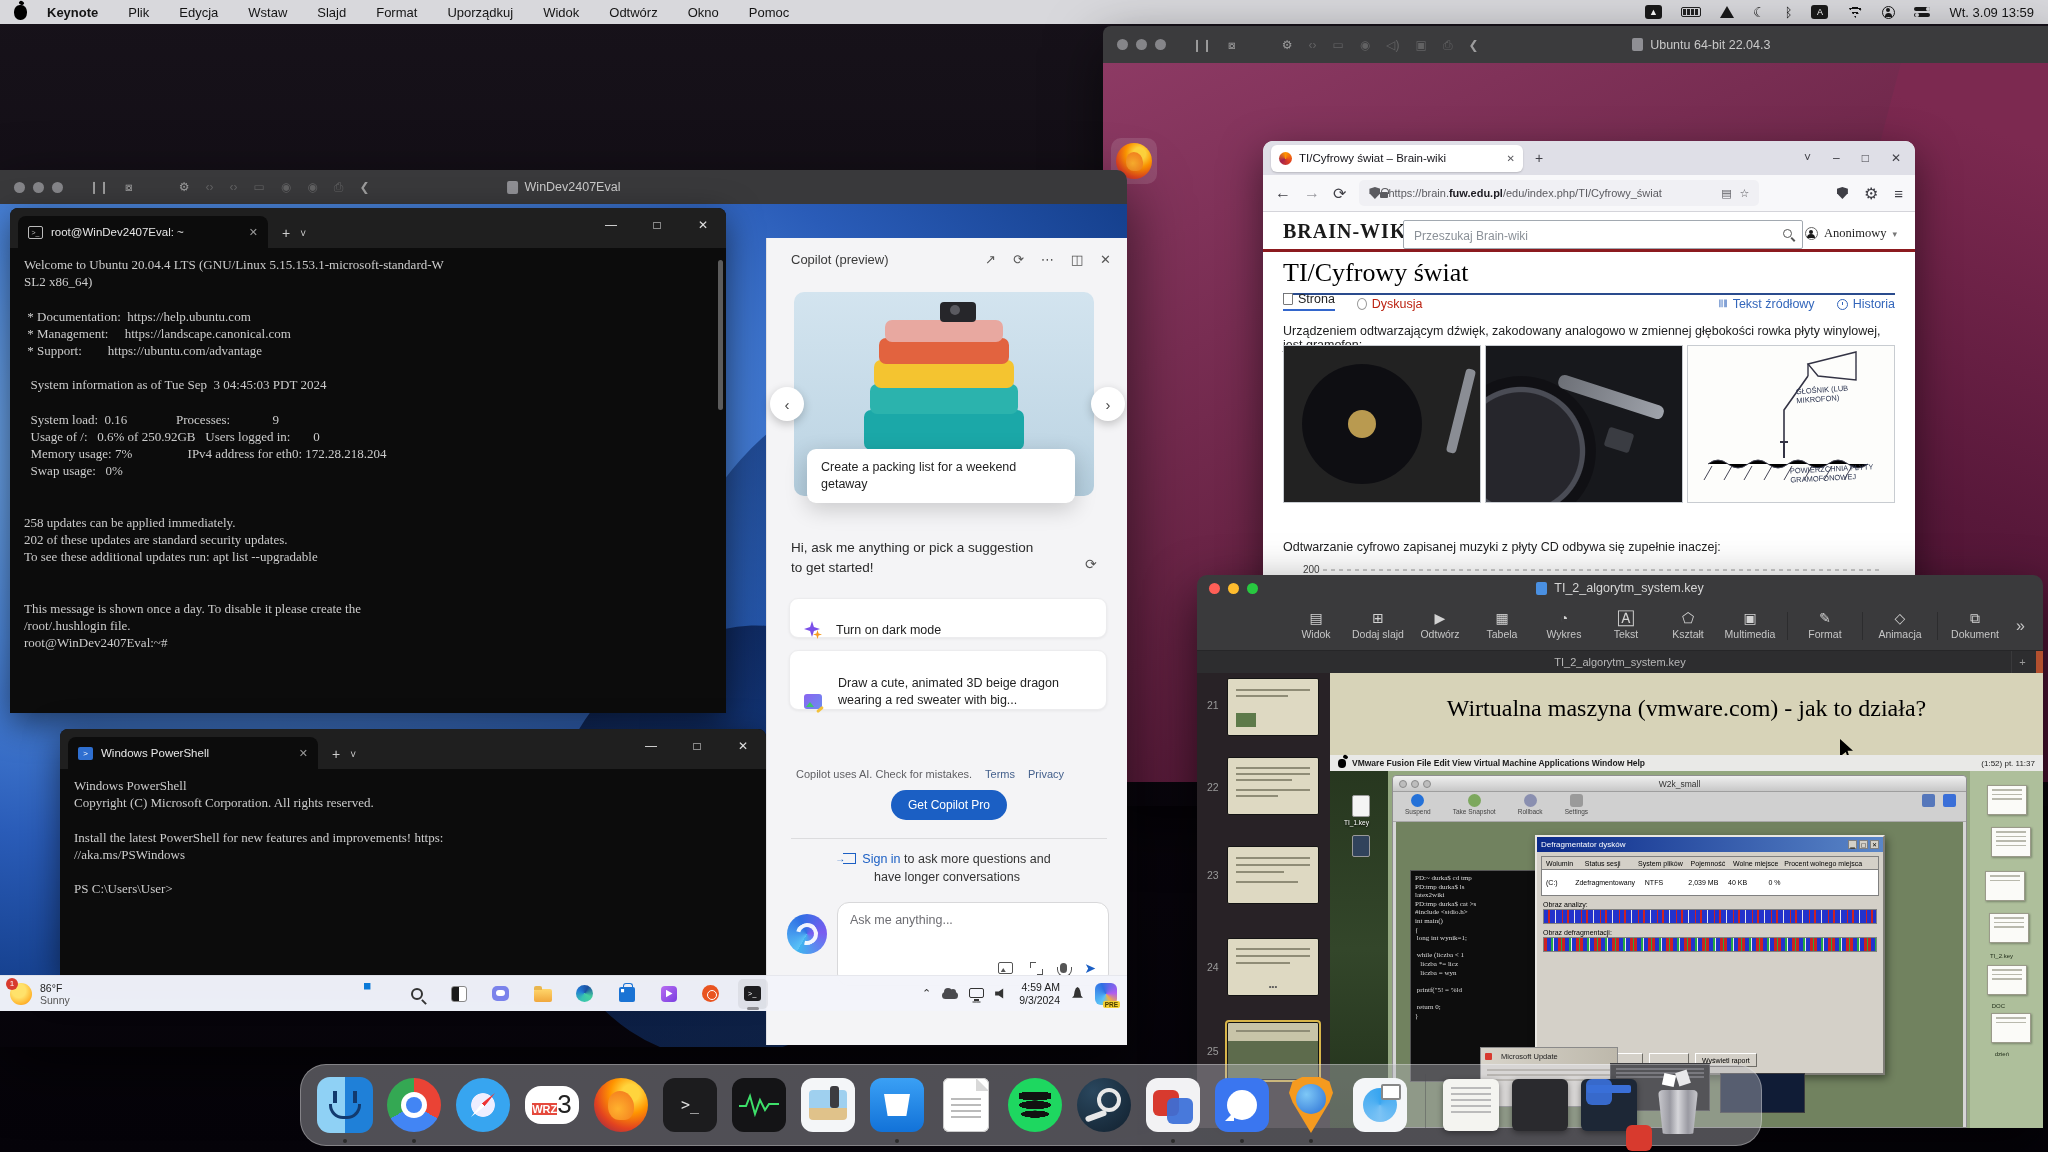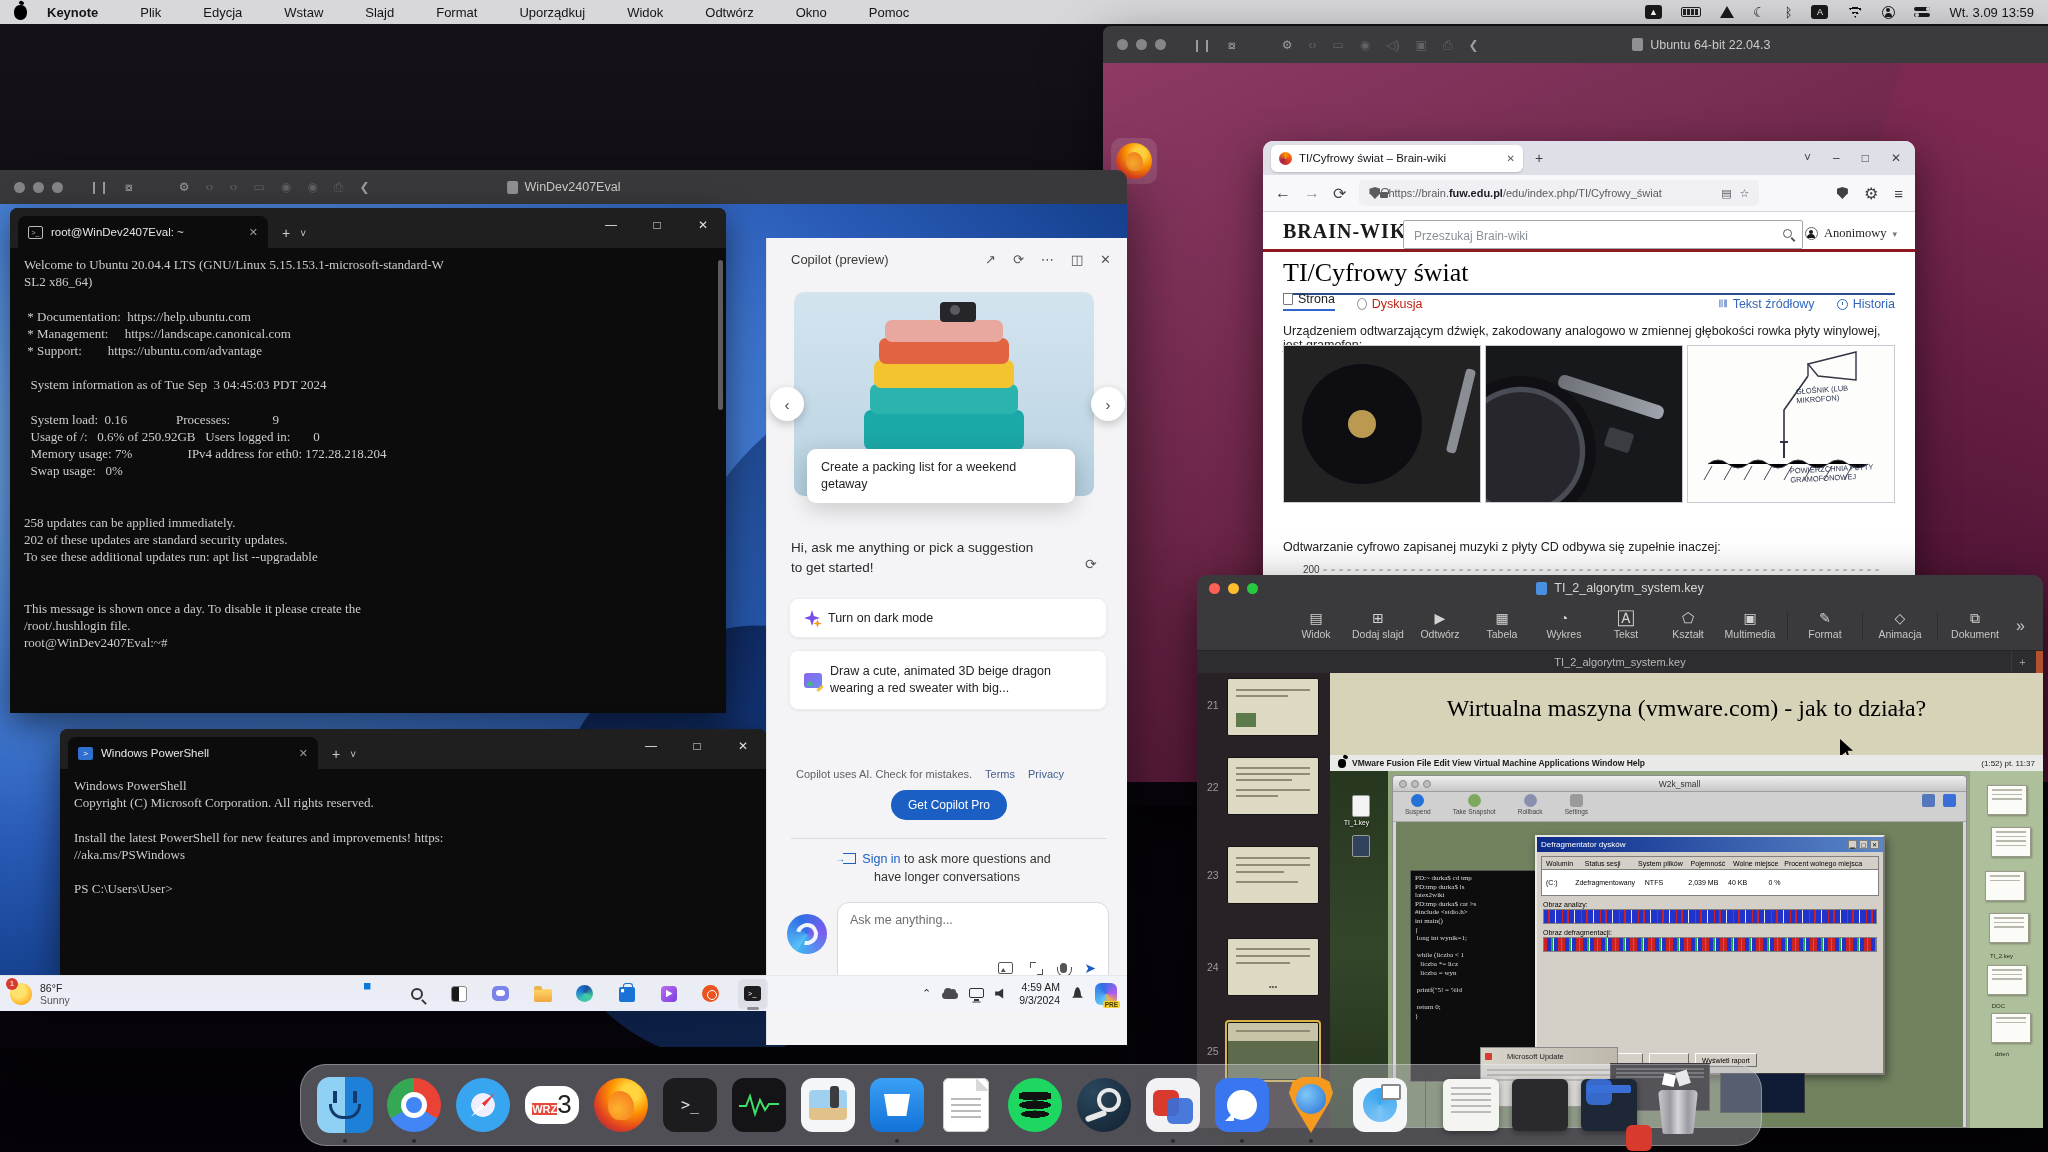--- a/index.html
+++ b/index.html
@@ -8,21 +8,21 @@
   background:linear-gradient(180deg,#17121a 0%,#0b070e 55%,#050309 100%)}
 .abs{position:absolute}
 .row{display:flex;align-items:center}
 .col{display:flex;flex-direction:column}
 .serif{font-family:"Liberation Serif","DejaVu Serif",serif}
 pre{font-family:Liberation Serif, serif}
 
 
 #menubar{left:0;top:0;width:2048px;height:24px;background:#d8d8dc;z-index:60;
   display:flex;align-items:center;font-size:13px;color:#141414;padding:0 14px}
-#menubar .menus{display:flex;gap:42px;align-items:center;margin-left:20px}
+#menubar .menus{display:flex;gap:30px;align-items:center;margin-left:20px}
 .apple{width:13px;height:15px;background:#000;border-radius:45% 45% 48% 48%;position:relative}
 .apple:before{content:"";position:absolute;width:5px;height:4px;background:#000;border-radius:60% 40% 60% 40%;top:-4px;left:5px;transform:rotate(35deg)}
 #menubar .stat{display:flex;gap:19px;align-items:center;margin-left:auto}
 .msq{width:17px;height:14px;background:#1a1a1a;border-radius:3px;color:#fff;font-size:9px;display:flex;align-items:center;justify-content:center}
 .batt{width:20px;height:10px;border:1.5px solid #222;border-radius:2px;display:flex;gap:1px;padding:1px}
 .batt i{width:3px;background:#222}
 .wifi{width:16px;height:12px;background:repeating-radial-gradient(circle at 50% 100%,#111 0 1.8px,transparent 1.8px 4.6px);clip-path:polygon(50% 100%,0 0,100% 0)}
 .tri{width:0;height:0;border-left:7px solid transparent;border-right:7px solid transparent;border-bottom:12px solid #1a1a1a}
 .person{width:13px;height:13px;border:1.5px solid #1a1a1a;border-radius:50%;position:relative}
 .person:before{content:"";position:absolute;left:3px;top:1.5px;width:4px;height:4px;border-radius:50%;background:#1a1a1a}
@@ -105,21 +105,21 @@
 
 
 #copilot{position:absolute;left:766px;top:34px;width:361px;height:807px;background:#f4f4f6;border-left:1px solid rgba(0,0,0,.08);font-size:12.5px;color:#2b2b2b}
 #cphead{display:flex;align-items:center;padding:14px 16px 0 24px;font-size:13px;color:#3a3a3a}
 #cphead .hic{display:flex;gap:17px;margin-left:auto;color:#555;font-size:13px}
 #cpcard{position:absolute;left:27px;top:54px;width:300px;height:204px;border-radius:10px;overflow:hidden;background:linear-gradient(180deg,#d3e4ef 0%,#c2d8e6 70%,#b3cddd 100%)}
 .cl{position:absolute;left:50%;border-radius:7px}
 #cptip{position:absolute;left:40px;top:211px;width:268px;min-height:52px;background:#fff;border-radius:9px;box-shadow:0 6px 22px rgba(0,0,0,.18);padding:10px 14px;font-size:12.5px;color:#1f1f1f;line-height:17px}
 .caro{position:absolute;width:34px;height:34px;border-radius:50%;background:#fff;box-shadow:0 3px 10px rgba(0,0,0,.22);display:flex;align-items:center;justify-content:center;color:#444;font-size:15px}
 #cpgreet{position:absolute;left:24px;top:300px;font-size:13.5px;line-height:20px;color:#2b2b2b}
-.cpsug{position:absolute;left:22px;width:318px;background:#fff;border-radius:9px;border:1px solid #ececee;box-shadow:0 1px 3px rgba(0,0,0,.06);display:flex;align-items:center;gap:8px;padding:0 14px;font-size:12.5px;color:#222}
+.cpsug{position:absolute;left:22px;width:318px;background:#fff;border-radius:9px;border:1px solid #ececee;box-shadow:0 1px 3px rgba(0,0,0,.06);display:flex;align-items:flex-end;gap:16px;padding:0 14px;font-size:12.5px;color:#222}
 .spark{width:16px;height:16px;position:relative}
 .spark:before{content:"";position:absolute;inset:0;background:#7a4fe8;clip-path:polygon(50% 0,62% 38%,100% 50%,62% 62%,50% 100%,38% 62%,0 50%,38% 38%)}
 .spark:after{content:"";position:absolute;right:-2px;bottom:-2px;width:9px;height:9px;background:#f59a1f;clip-path:polygon(50% 0,62% 38%,100% 50%,62% 62%,50% 100%,38% 62%,0 50%,38% 38%)}
 .drawic{width:18px;height:15px;border-radius:3px;background:linear-gradient(135deg,#8a63f0 0%,#6b8df0 100%);position:relative}
 .drawic:before{content:"";position:absolute;left:2px;bottom:2px;width:8px;height:5px;background:#3ec46d;clip-path:polygon(0 100%,50% 0,100% 100%)}
 .drawic:after{content:"";position:absolute;right:-2px;bottom:-2px;width:8px;height:3px;background:#f3c13a;transform:rotate(-40deg);border-radius:2px}
 #cpdisc{position:absolute;left:29px;top:530px;font-size:11px;color:#5f5f63;display:flex;gap:13px}
 #cpdisc .lnk{color:#44608c}
 #cppro{position:absolute;left:124px;top:552px;width:116px;height:30px;border-radius:16px;background:#1b5fc4;color:#fff;font-size:12px;display:flex;align-items:center;justify-content:center}
 #cpdiv{position:absolute;left:24px;top:600px;width:316px;height:1px;background:#dcdcde}
@@ -221,21 +221,21 @@
 .dfbar .b{margin-left:auto;display:flex;gap:2px}
 .dfbar .b i{width:9px;height:9px;background:#d4d0c8;border:1px solid #808080;font-size:6px;color:#000;display:flex;align-items:center;justify-content:center}
 .dfcols{height:14px;border:1px solid #808080;background:#d4d0c8;margin:4px 4px 0;font-size:7px;color:#000;display:flex;align-items:center;padding:0 4px;white-space:pre;overflow:hidden}
 .dflist{height:26px;background:#fff;border:1px solid #808080;border-top:none;margin:0 4px;font-size:7px;display:flex;align-items:center;padding:0 4px;white-space:pre;overflow:hidden}
 .dflbl{font-size:7px;color:#000;margin:5px 6px 1px}
 .dfstripe{height:15px;border:1px solid #808080;margin:0 6px;background:repeating-linear-gradient(90deg,#2233cc 0 4px,#cc2222 4px 6px,#2233cc 6px 11px,#e8e8e8 11px 12px,#2233cc 12px 18px,#cc2222 18px 19px)}
 .dfstripe2{background:repeating-linear-gradient(90deg,#cc2222 0 3px,#2233cc 3px 7px,#22aa44 7px 9px,#e8e8e8 9px 10px,#2233cc 10px 14px,#cc2222 14px 17px,#22aa44 17px 18px)}
 .dfbtns{position:absolute;left:6px;bottom:6px;display:flex;gap:6px}
 .dfbtn{height:14px;background:#d4d0c8;border:1px solid #fff;border-right-color:#6e6c66;border-bottom-color:#6e6c66;font-size:7px;color:#000;display:flex;align-items:center;padding:0 6px}
 .msupd{position:absolute;left:150px;top:292px;width:138px;height:60px;background:#ece9e2;border:1px solid #8a8a8a;font-size:7.5px;color:#222}
-.msupd .h{height:16px;background:linear-gradient(90deg,#d8d4ca,#bdb8ab);display:flex;align-items:center;padding:0 4px;gap:15px}
+.msupd .h{height:16px;background:linear-gradient(90deg,#d8d4ca,#bdb8ab);display:flex;align-items:center;padding:0 4px;gap:9px}
 .blkpnl{position:absolute;background:#0b0b0d;border:1px solid #3a3a3d}
 .wthumb{position:absolute;width:40px;height:30px;background:#fbfbf8;border:1px solid #9a9a8a;box-shadow:1px 1px 2px rgba(0,0,0,.3)}
 .wthumb i{display:block;height:1.5px;background:#b9b9ad;margin:3px 4px 0}
 .shotlbl{position:absolute;font-size:6px;color:#1d2a16}
 
 
 #dock{left:300px;top:1064px;width:1462px;height:82px;background:rgba(185,185,192,.42);border:1px solid rgba(255,255,255,.30);border-radius:26px;z-index:50;display:flex;align-items:center;padding:0 14px;gap:9px}
 .dk{width:60px;height:60px;position:relative;display:flex;align-items:center;justify-content:center}
 .dkdot{position:absolute;bottom:-8px;left:50%;transform:translateX(-50%);width:4px;height:4px;border-radius:50%;background:#2b2b2b}
 .ic-finder{width:56px;height:56px;border-radius:13px;background:linear-gradient(90deg,#8fd1f5 50%,#1f80d8 50%);position:relative}

